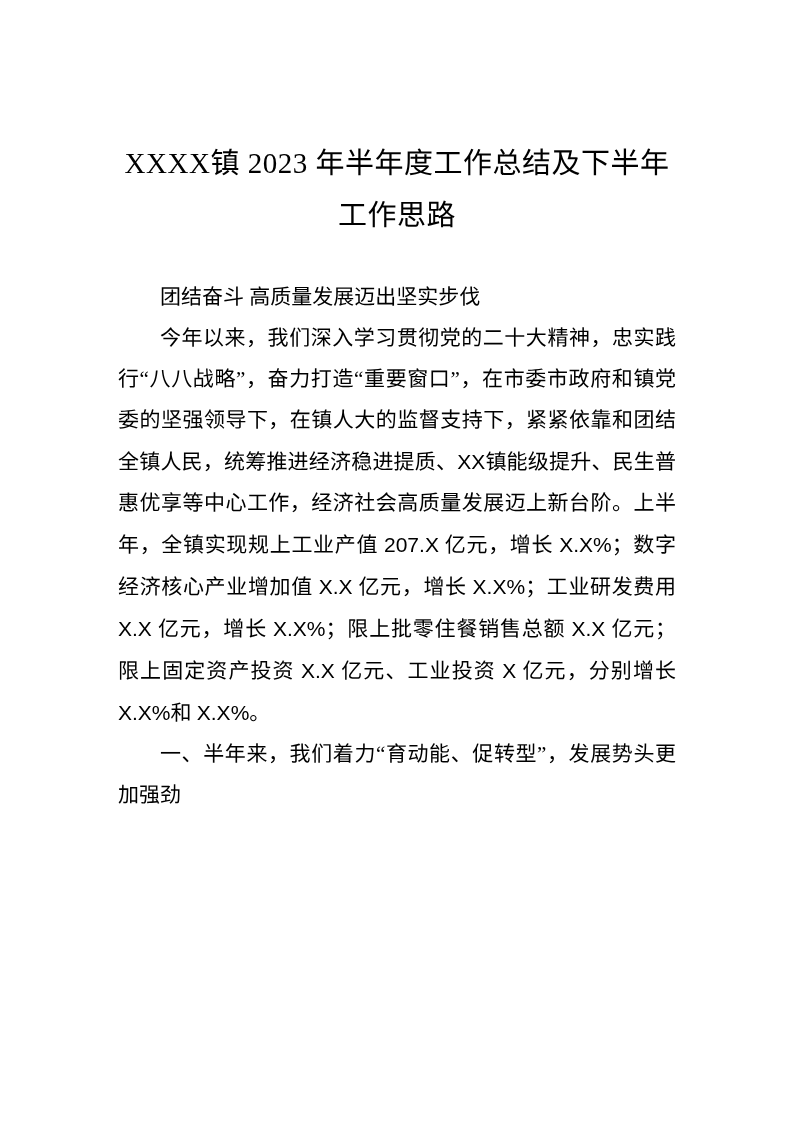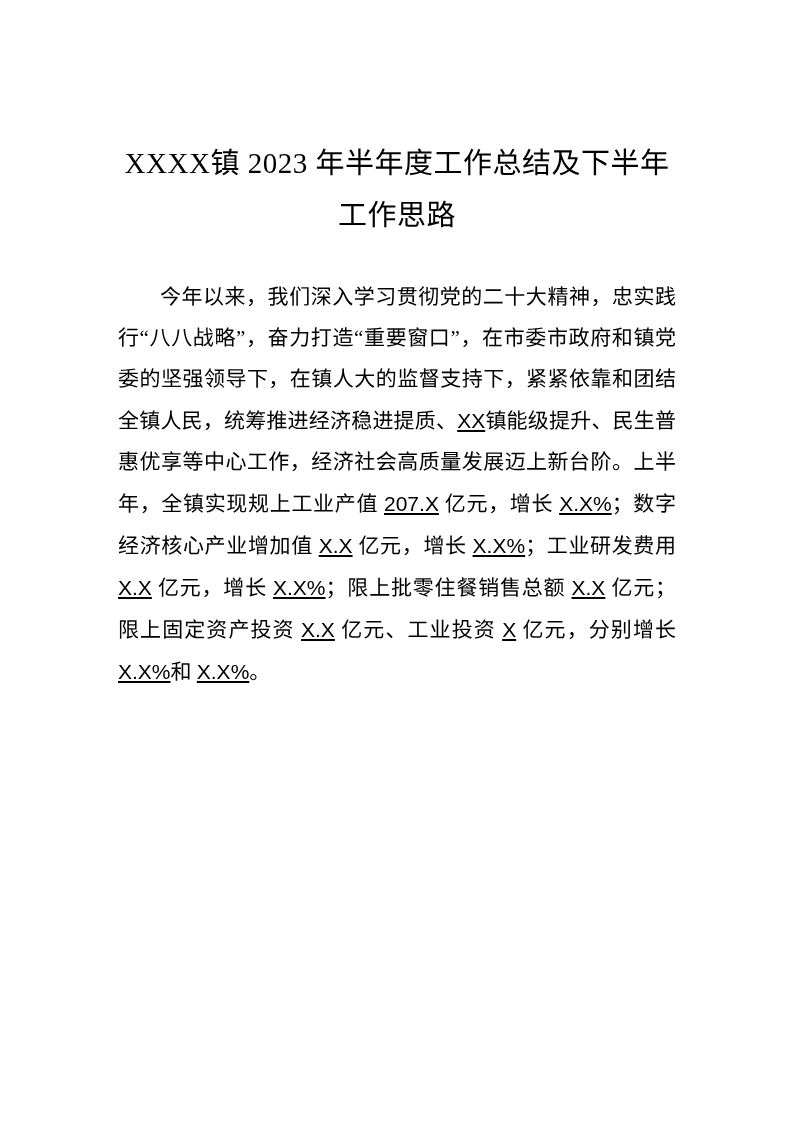--- a/index.html
+++ b/index.html
@@ -32,28 +32,29 @@
     line-height: 41px;
     text-align: justify;
   }
   .doc-body p {
     margin: 0;
     text-indent: 2em;
   }
   
   .latin {
     font-family: "Liberation Sans", "DejaVu Sans", sans-serif;
-    text-decoration: underline;
   }
 </style>
 </head>
 <body>
 
 <div class="page">
   <h1 class="doc-title">XXXX镇 2023 年半年度工作总结及下半年工作思路</h1>
 
   <div class="doc-body">
+    <p>团结奋斗 高质量发展迈出坚实步伐</p>
 
     <p>今年以来，我们深入学习贯彻党的二十大精神，忠实践行“八八战略”，奋力打造“重要窗口”，在市委市政府和镇党委的坚强领导下，在镇人大的监督支持下，紧紧依靠和团结全镇人民，统筹推进经济稳进提质、<span class="latin">XX</span>镇能级提升、民生普惠优享等中心工作，经济社会高质量发展迈上新台阶。上半年，全镇实现规上工业产值 <span class="latin">207.X</span> 亿元，增长 <span class="latin">X.X%</span>；数字经济核心产业增加值 <span class="latin">X.X</span> 亿元，增长 <span class="latin">X.X%</span>；工业研发费用 <span class="latin">X.X</span> 亿元，增长 <span class="latin">X.X%</span>；限上批零住餐销售总额 <span class="latin">X.X</span> 亿元；限上固定资产投资 <span class="latin">X.X</span> 亿元、工业投资 <span class="latin">X</span> 亿元，分别增长 <span class="latin">X.X%</span>和 <span class="latin">X.X%</span>。</p>
 
+    <p>一、半年来，我们着力“育动能、促转型”，发展势头更加强劲</p>
 
   </div>
 </div>
 
 </body></html>

